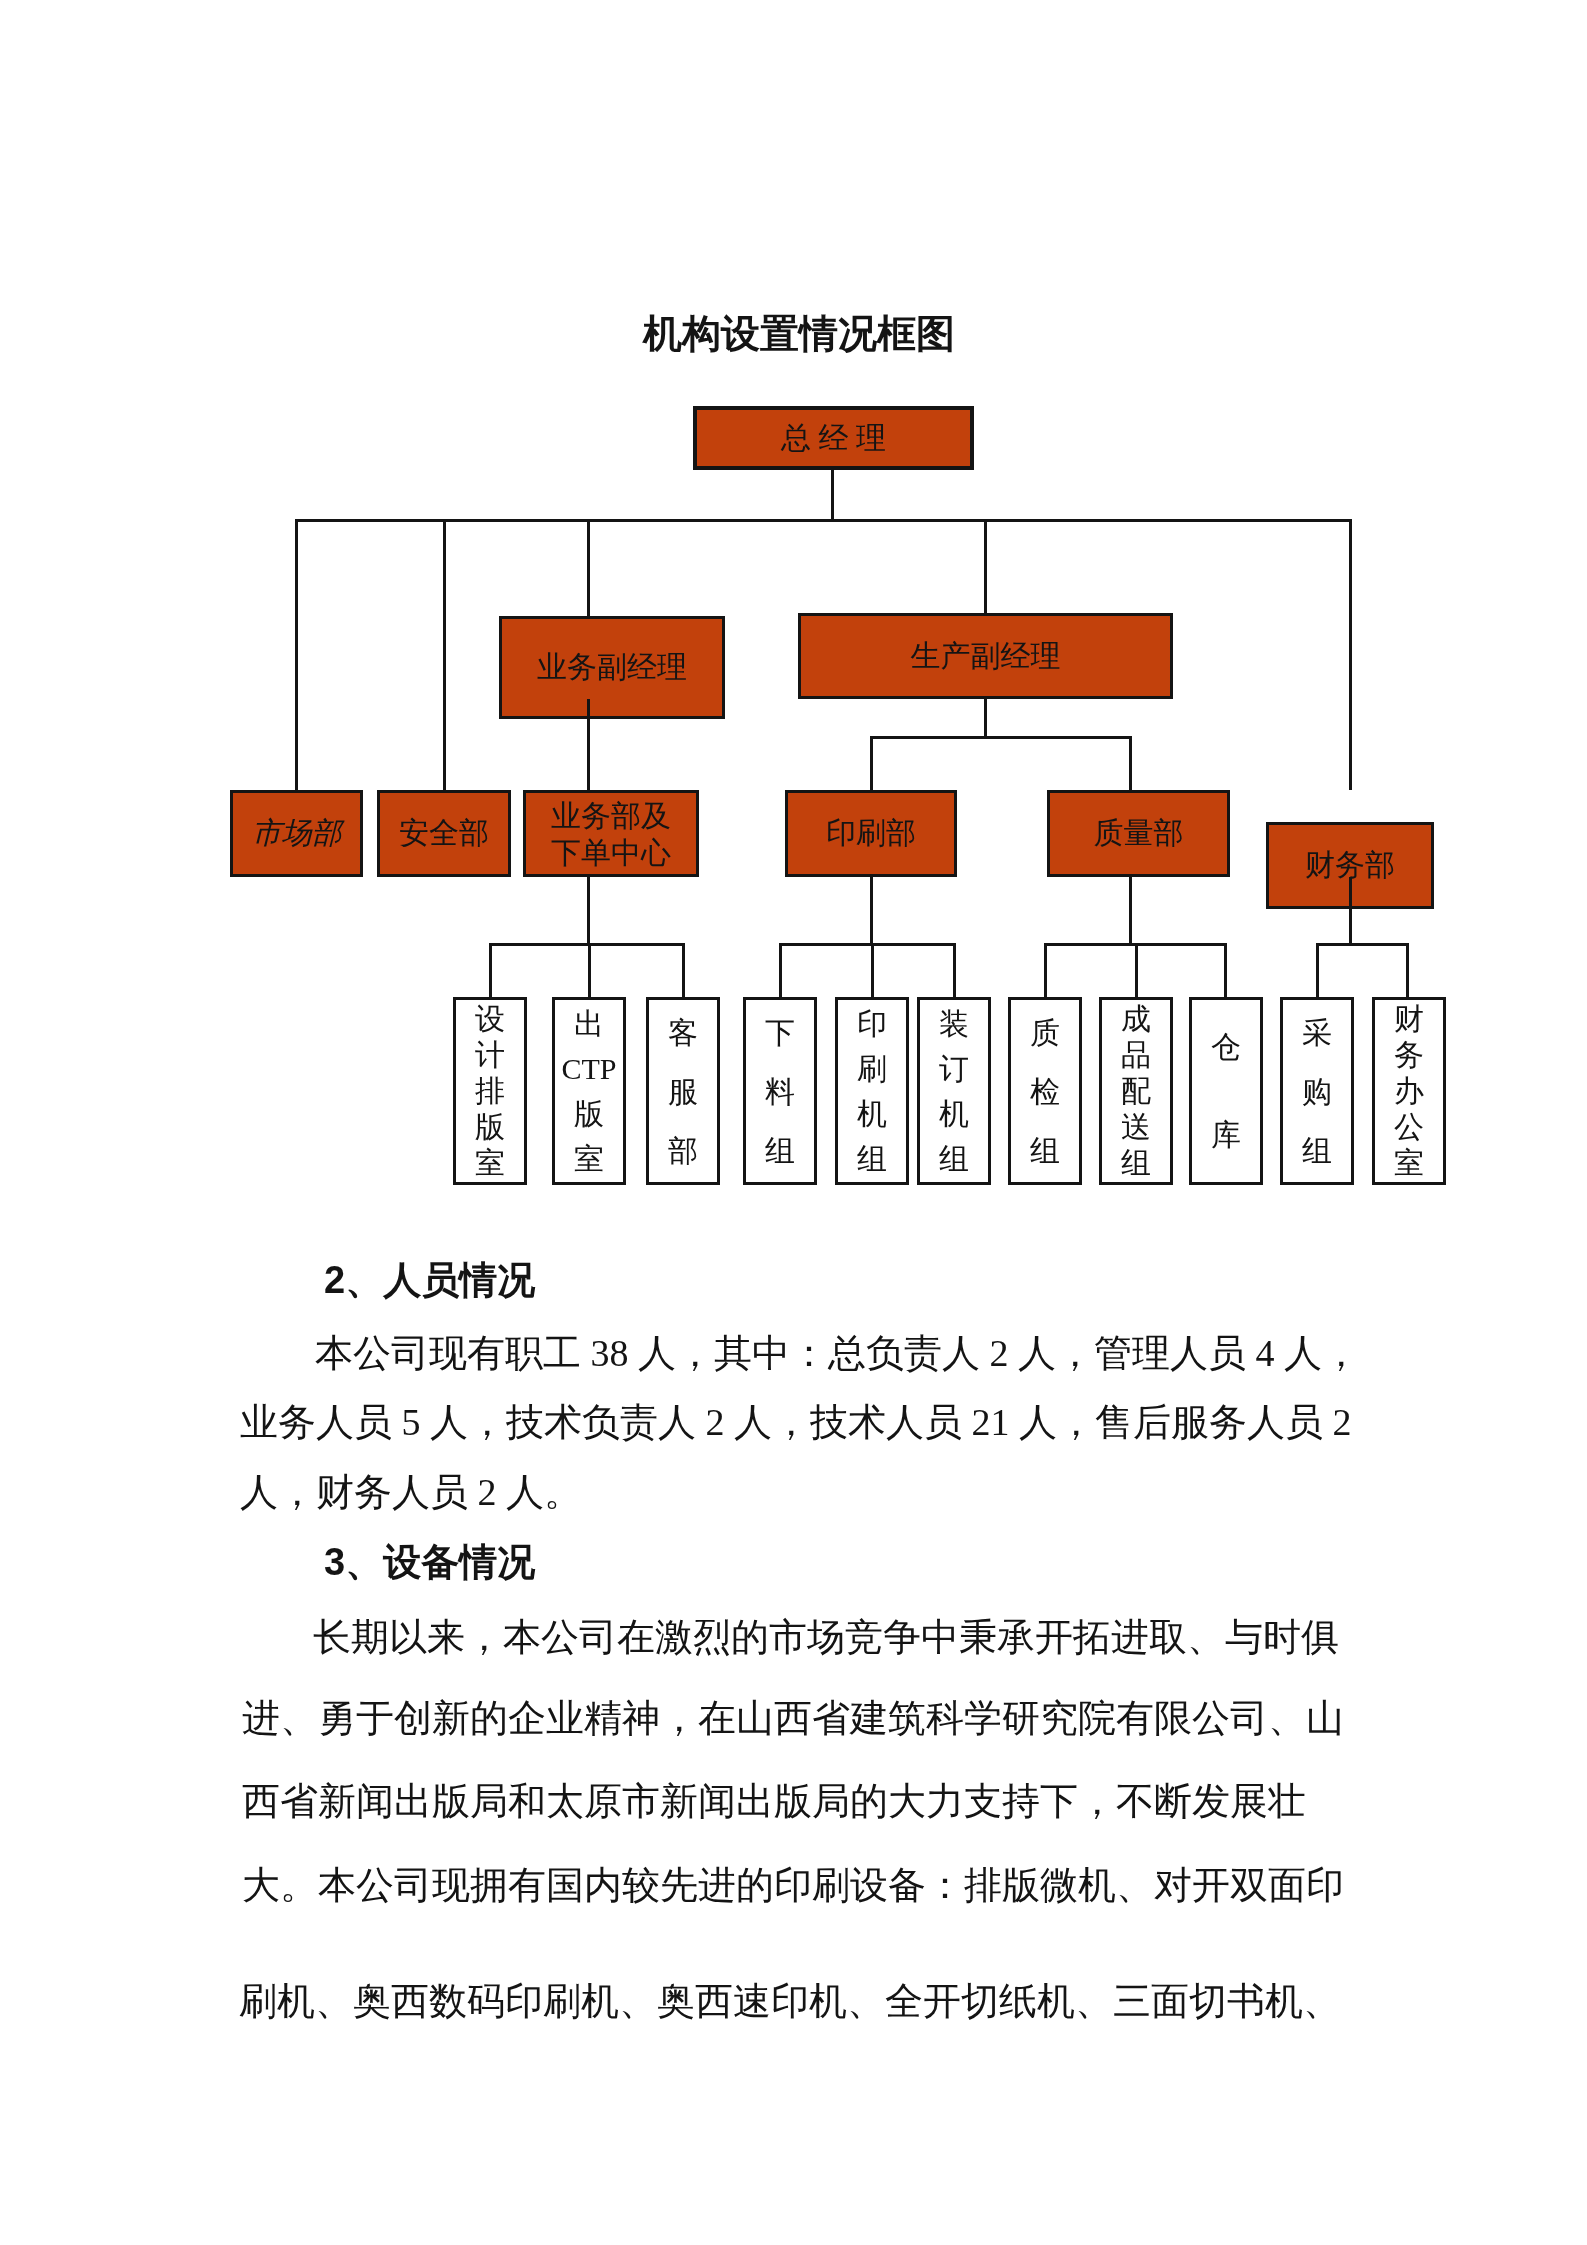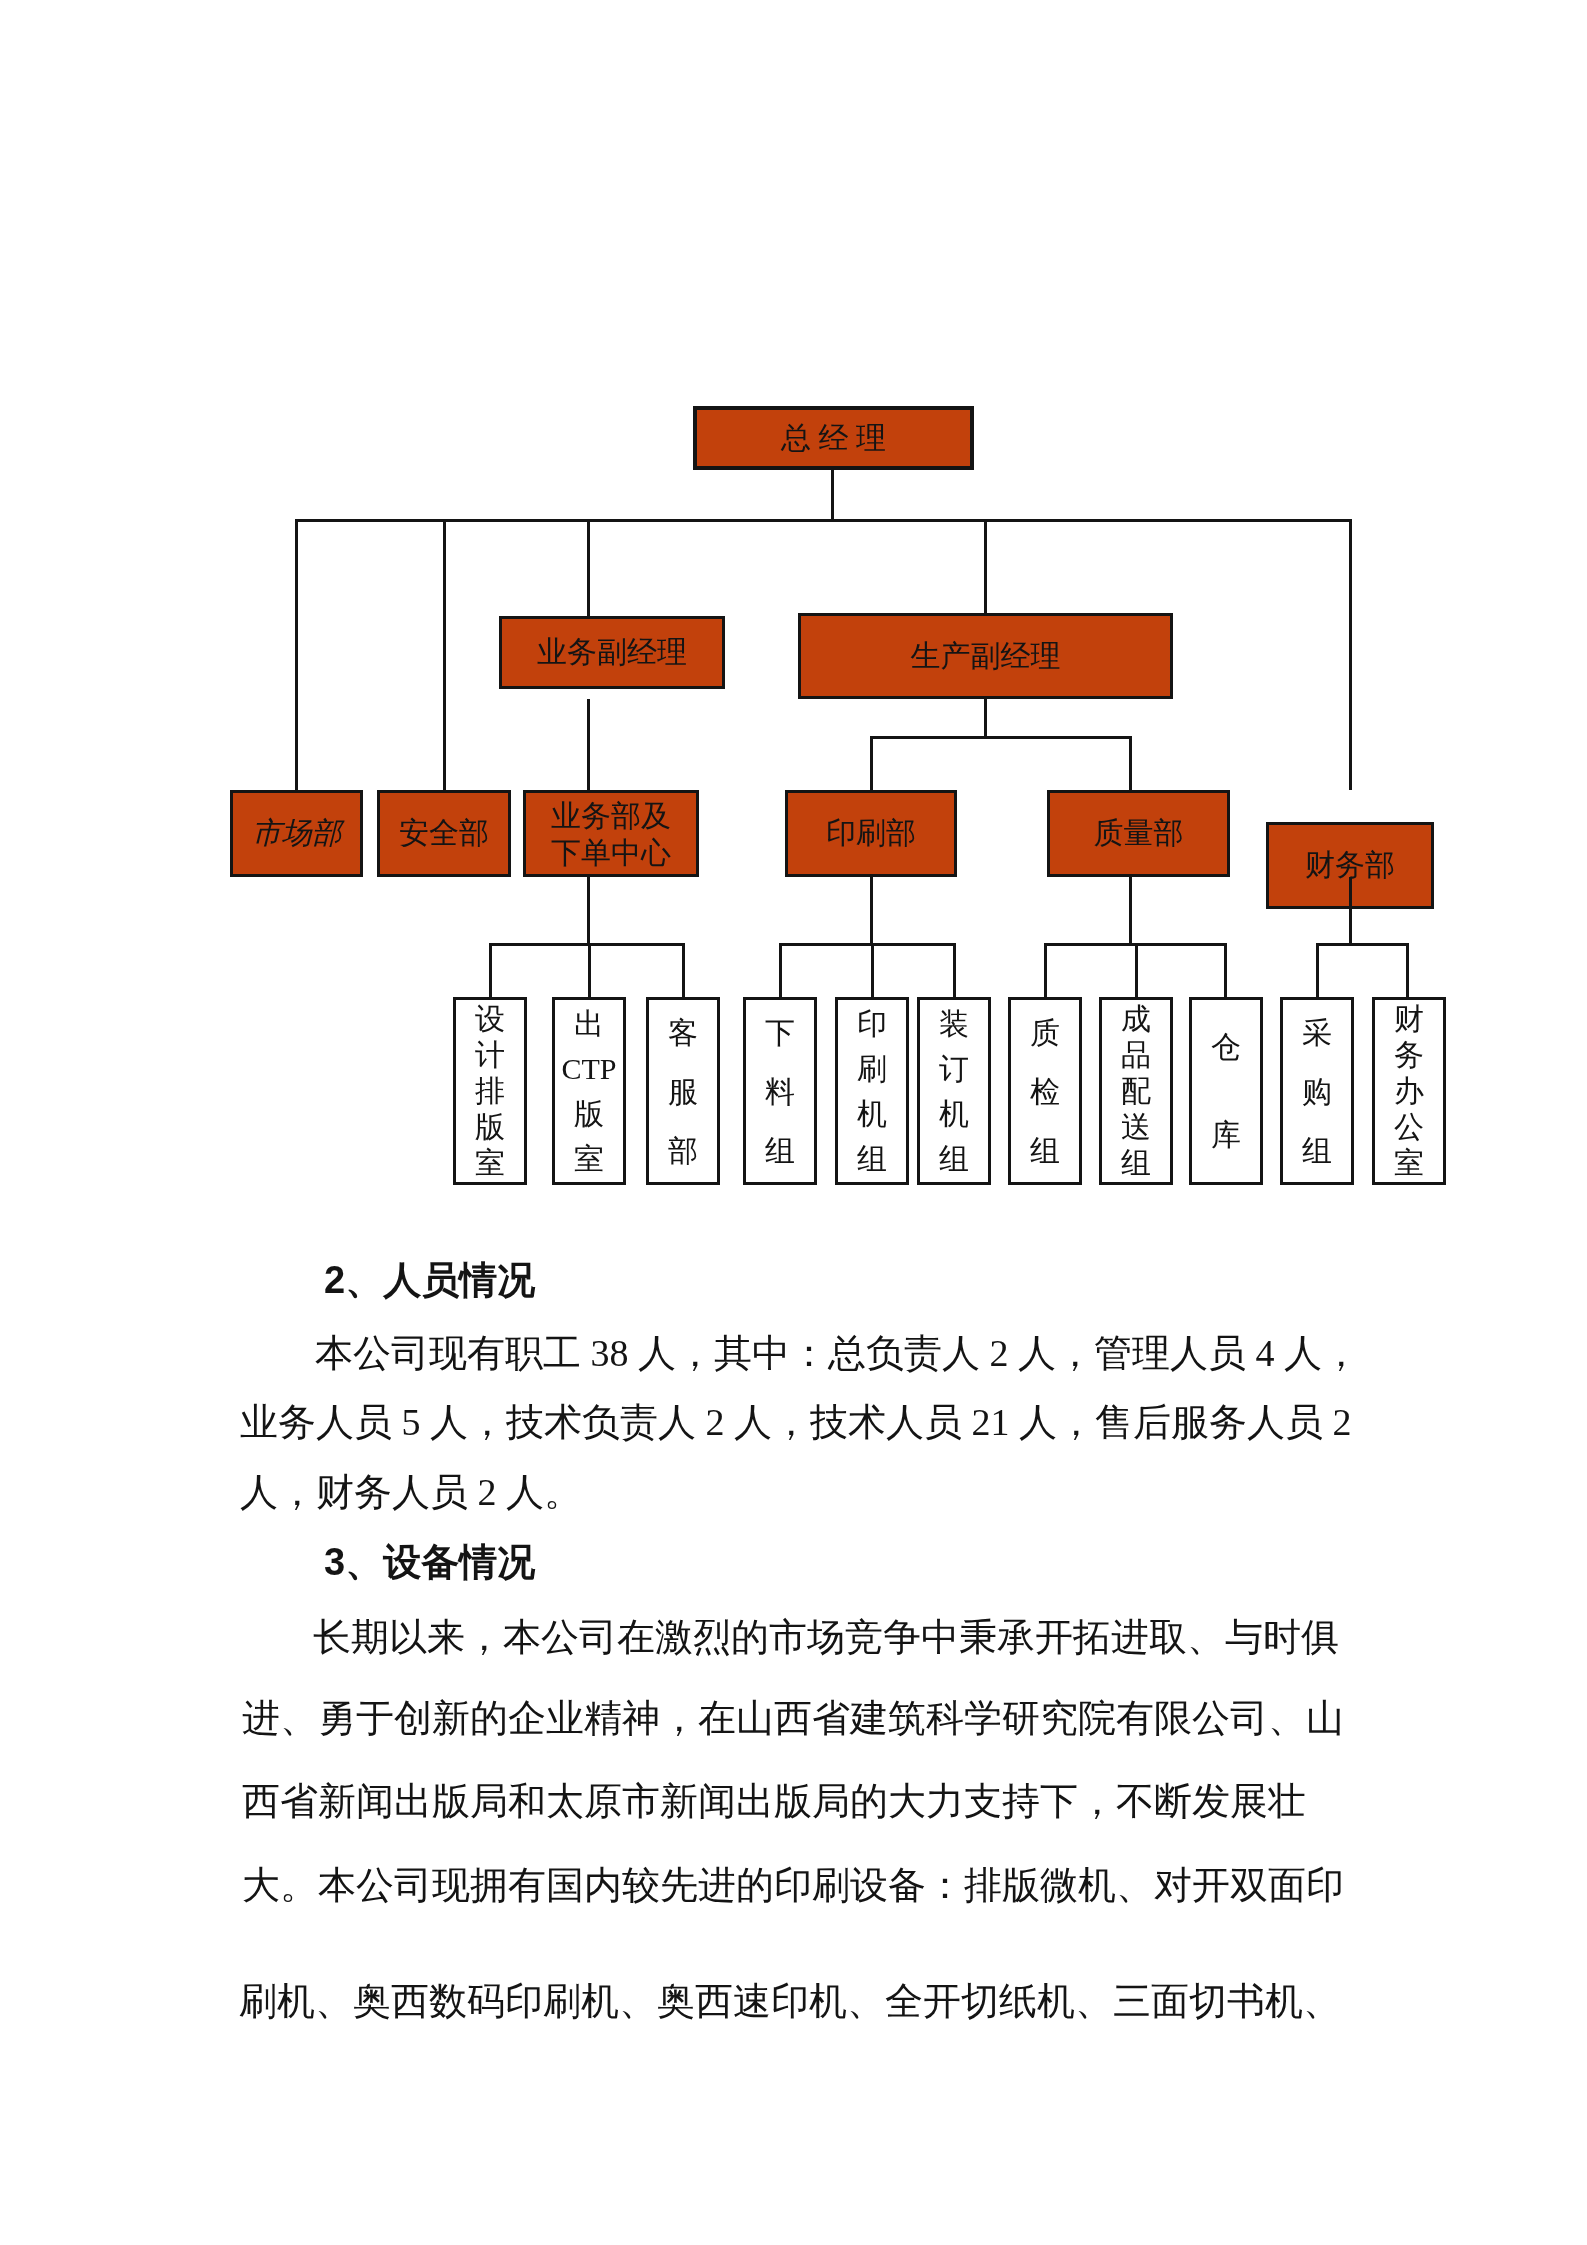--- a/index.html
+++ b/index.html
@@ -64,24 +64,25 @@
     font-family: "Liberation Sans", "DejaVu Sans", sans-serif;
     font-weight: bold;
     text-align: right;
   }
 </style>
 </head>
 <body>
 
 <div class="page">
 
+  <div class="chart-title">机构设置情况框图</div>
 
   <div class="obox root" style="left:693px;top:406px;width:281px;height:64px;">总 经 理</div>
 
-  <div class="obox" style="left:499px;top:616px;width:226px;height:73px;">业务副经理</div>
+  <div class="obox" style="left:499px;top:616px;width:226px;height:103px;">业务副经理</div>
   <div class="obox" style="left:798px;top:613px;width:375px;height:86px;">生产副经理</div>
 
   <div class="obox" style="left:230px;top:790px;width:133px;height:87px;font-style:italic;">市场部</div>
   <div class="obox" style="left:377px;top:790px;width:134px;height:87px;">安全部</div>
   <div class="obox two-line" style="left:523px;top:790px;width:176px;height:87px;">业务部及
 下单中心</div>
   <div class="obox" style="left:785px;top:790px;width:172px;height:87px;">印刷部</div>
   <div class="obox" style="left:1047px;top:790px;width:183px;height:87px;">质量部</div>
   <div class="obox" style="left:1266px;top:790px;width:168px;height:87px;margin-top:32px;">财务部</div>
 

